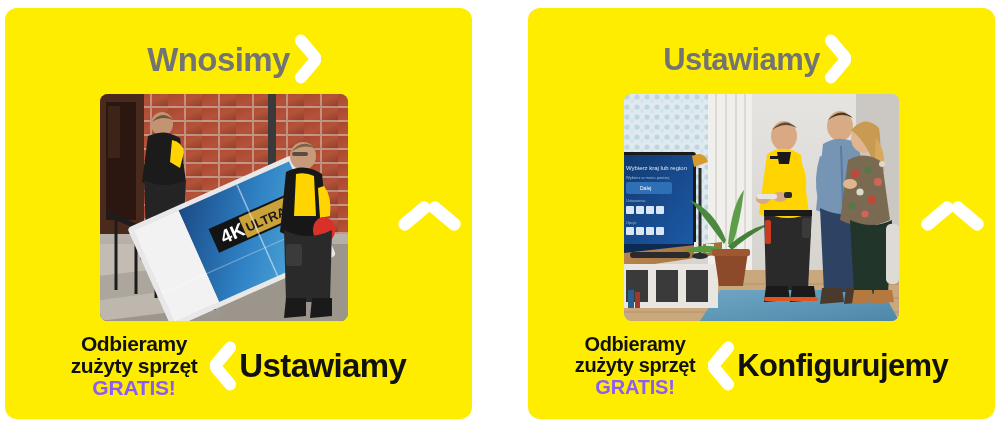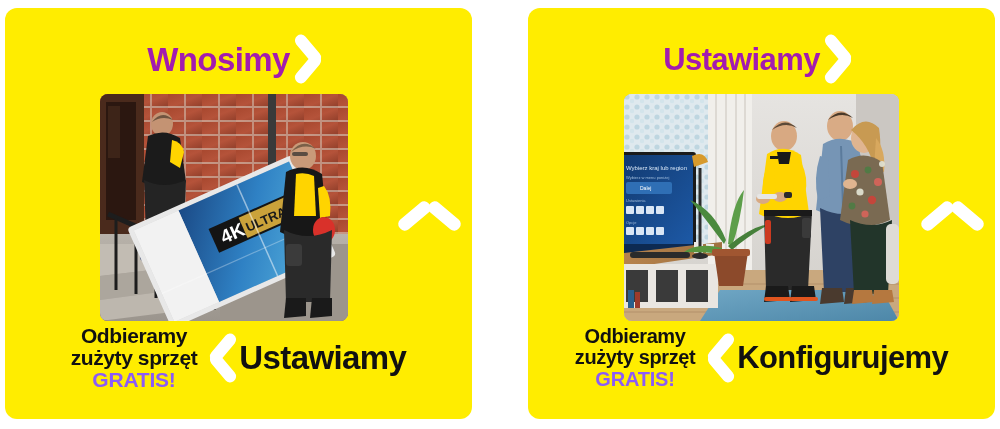--- a/index.html
+++ b/index.html
@@ -37,21 +37,21 @@
     top: 20px;
     left: 0;
     width: 100%;
     height: 62px;
     display: flex;
     align-items: center;
     justify-content: center;
     gap: 6px;
   }
   .head-word {
-    color: #a21caf;
+    color: #737373;
     font-weight: bold;
     font-size: 33px;
     letter-spacing: -0.6px;
     line-height: 1;
     white-space: nowrap;
   }
   #panel-right .head-word { font-size: 31px; }
 
   
   .chev {
@@ -123,21 +123,21 @@
     background: #8a8a8a;
   }
   #photo-left  { left: 95px;  top: 86px; width: 248px; height: 227px; }
   #photo-right { left: 96px;  top: 86px; width: 275px; height: 227px; }
 
   .photo svg { display: block; width: 100%; height: 100%; }
 
   
   .foot-row {
     position: absolute;
-    bottom: 18px;
+    bottom: 10px;
     left: 0;
     width: 100%;
     height: 86px;
     display: flex;
     align-items: center;
     justify-content: center;
     gap: 4px;
     padding: 0 12px;
   }
   .recycle-block {

